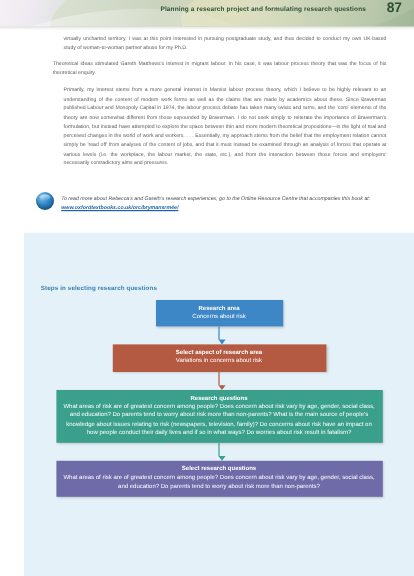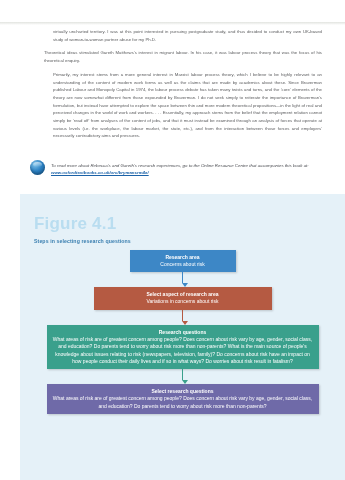--- a/index.html
+++ b/index.html
@@ -235,37 +235,44 @@
   .arrow-red .shaft  { background: #b55a42; }
   .arrow-red .head   { border-top: 4px solid #b55a42; }
   .arrow-green .shaft{ background: #3aa08c; }
   .arrow-green .head { border-top: 4px solid #3aa08c; }
 </style>
 </head>
 <body>
 
 <div class="page">
 
+  <div class="banner">
+    <div class="swoosh sw1"></div>
+    <div class="swoosh sw2"></div>
+    <div class="swoosh sw3"></div>
+    <div class="swoosh sw4"></div>
+    <div class="running-head">Planning a research project and formulating research questions</div>
+    <div class="page-number">87</div>
+  </div>
   <div class="banner-shadow"></div>
 
   <div class="body-text">
     <p class="indented">virtually uncharted territory. I was at this point interested in pursuing postgraduate study, and thus decided to conduct my own UK-based study of woman-to-woman partner abuse for my Ph.D.</p>
     <p>Theoretical ideas stimulated Gareth Matthews's interest in migrant labour. In his case, it was labour process theory that was the focus of his theoretical enquiry.</p>
     <p class="indented">Primarily, my interest stems from a more general interest in Marxist labour process theory, which I believe to be highly relevant to an understanding of the content of modern work forms as well as the claims that are made by academics about these. Since Braverman published Labour and Monopoly Capital in 1974, the labour process debate has taken many twists and turns, and the 'core' elements of the theory are now somewhat different from those expounded by Braverman. I do not seek simply to reiterate the importance of Braverman's formulation, but instead have attempted to explore the space between thin and more modern theoretical propositions—in the light of real and perceived changes in the world of work and workers. . . . Essentially, my approach stems from the belief that the employment relation cannot simply be 'read off' from analyses of the content of jobs, and that it must instead be examined through an analysis of forces that operate at various levels (i.e. the workplace, the labour market, the state, etc.), and from the interaction between those forces and employers' necessarily contradictory aims and pressures.</p>
   </div>
 
   <div class="web-note">
     <div class="globe-icon"></div>
     <div class="web-note-text">
       <span>To read more about Rebecca's and Gareth's research experiences, go to the Online Resource Centre that accompanies this book at: </span><a class="url" href="#">www.oxfordtextbooks.co.uk/orc/brymansrm4e/</a>
     </div>
   </div>
 
   <div class="figure-block">
-    <div class="figure-title">Figure 4.1</div>
     <div class="figure-caption">Steps in selecting research questions</div>
 
     <div class="flow">
 
       <div class="node node-research-area">
         <span class="node-title">Research area</span>
         <span class="node-body">Concerns about risk</span>
       </div>
 
       <div class="arrow arrow-blue">

